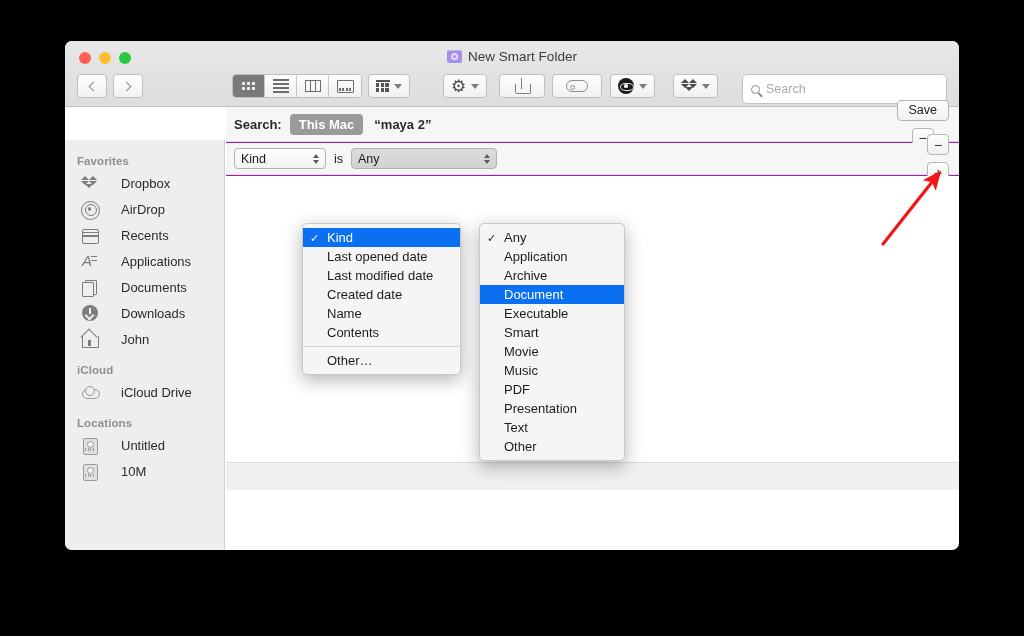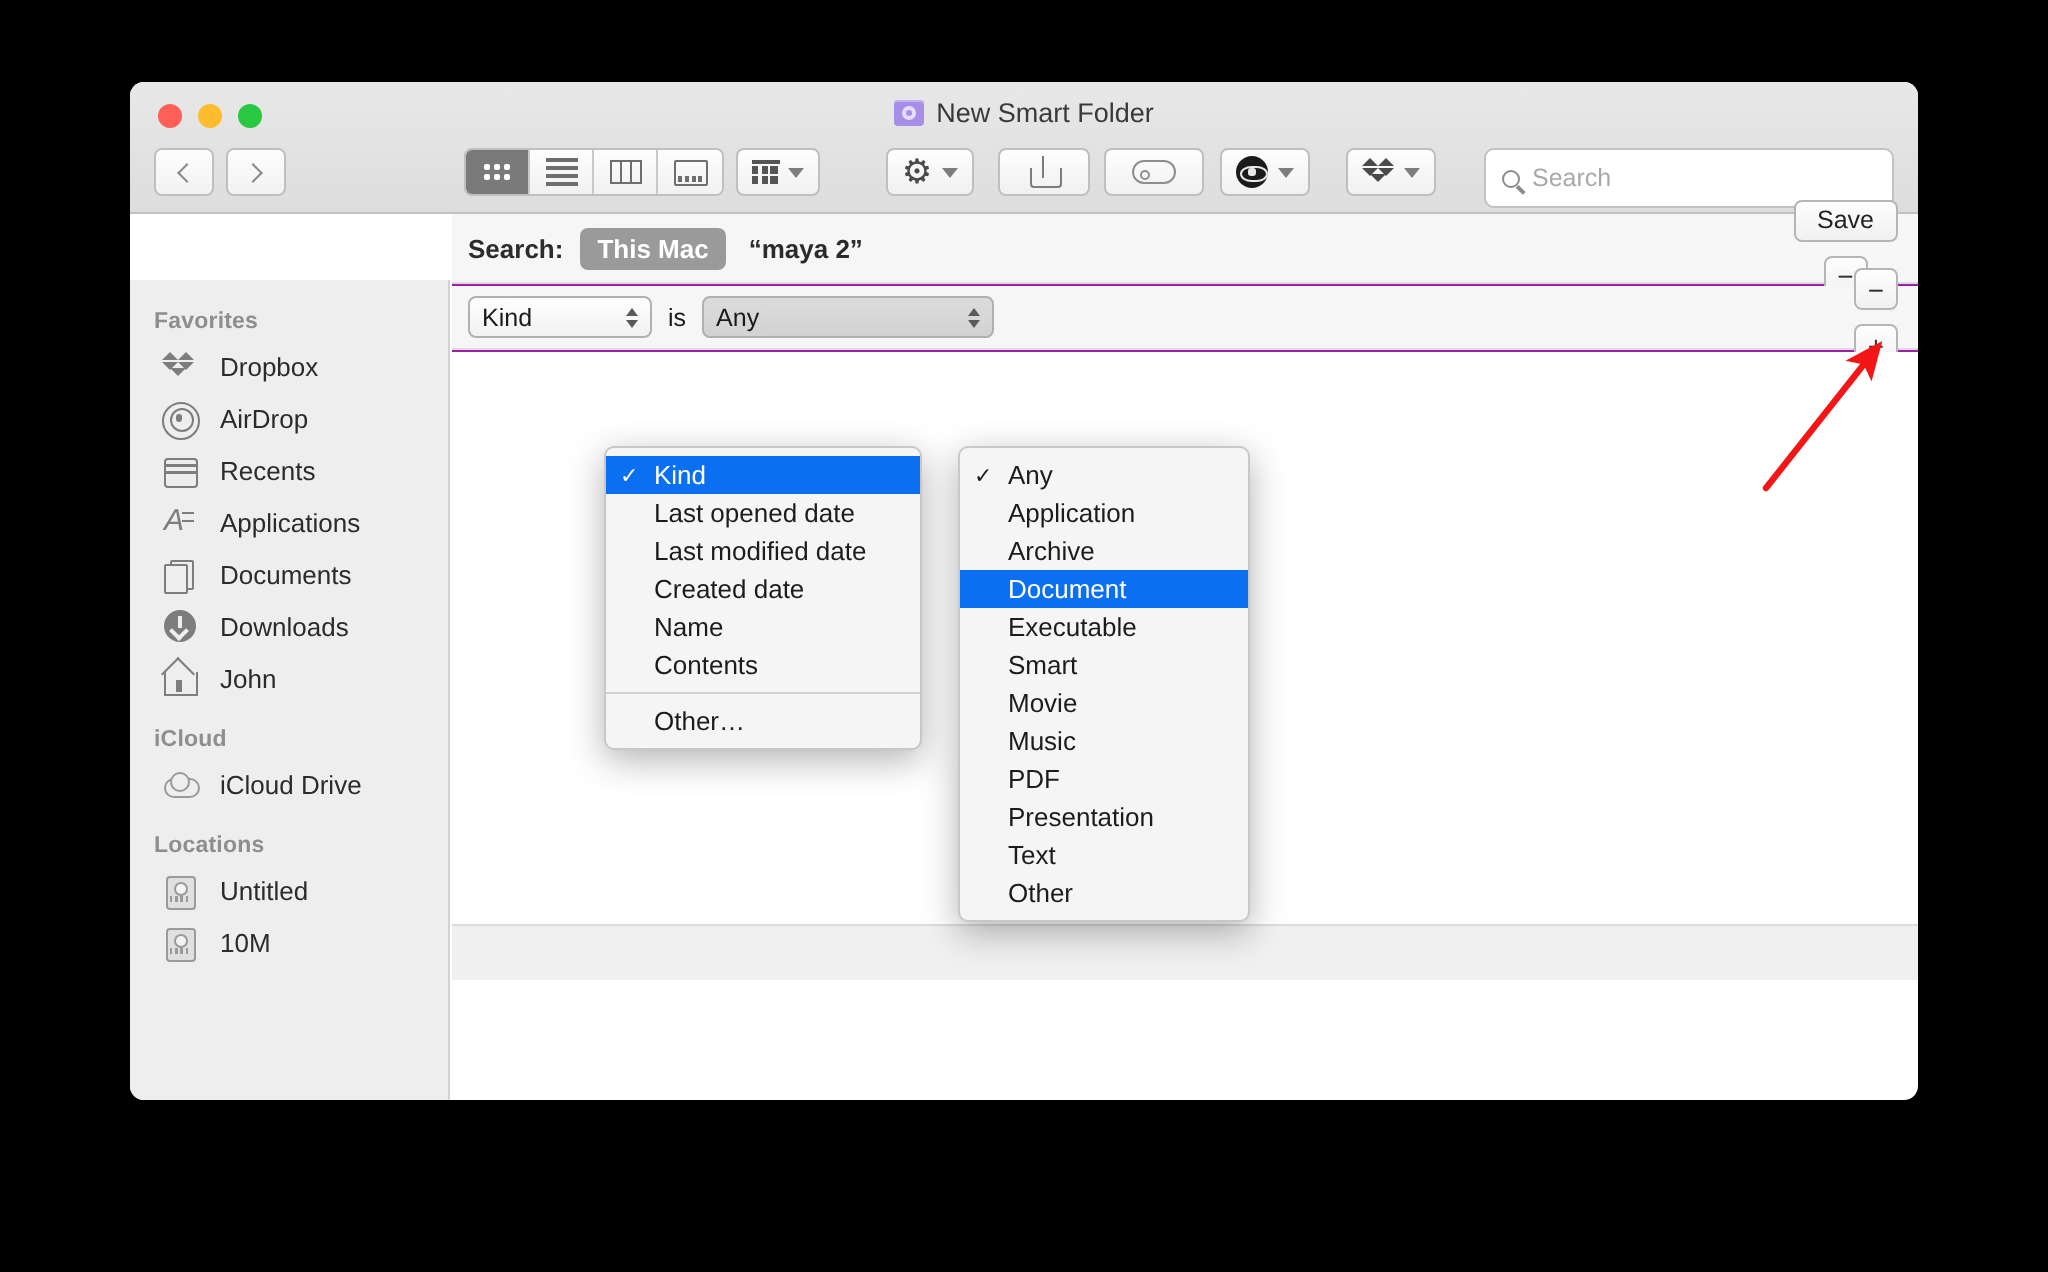--- a/index.html
+++ b/index.html
@@ -182,21 +182,21 @@
     border-right: 1px solid #d2d2d2;
     padding-top: 10px;
     overflow: hidden;
     margin-top: 33px;
   }
   .sb-header {
     font-size: 11.5px; color: #8e8e8e; font-weight: 600;
     padding: 5px 0 3px 12px; letter-spacing: .1px;
   }
   .sb-item {
-    display: flex; align-items: center; gap: 12px;
+    display: flex; align-items: center; gap: 23px;
     height: 26px; padding-left: 16px;
     font-size: 13px; color: #2b2b2b;
   }
   .sb-ico { width: 17px; height: 17px; flex: none; position: relative; color: #7d7d7d; }
 
   
   .ico-dropbox i { position: absolute; width: 0; height: 0;
       border-left: 4.2px solid transparent; border-right: 4.2px solid transparent; }
   .ico-dropbox i:nth-child(1){ left:0;  top:1px; border-bottom: 4.6px solid #7d7d7d; }
   .ico-dropbox i:nth-child(2){ left:8.4px;top:1px; border-bottom: 4.6px solid #7d7d7d; }

